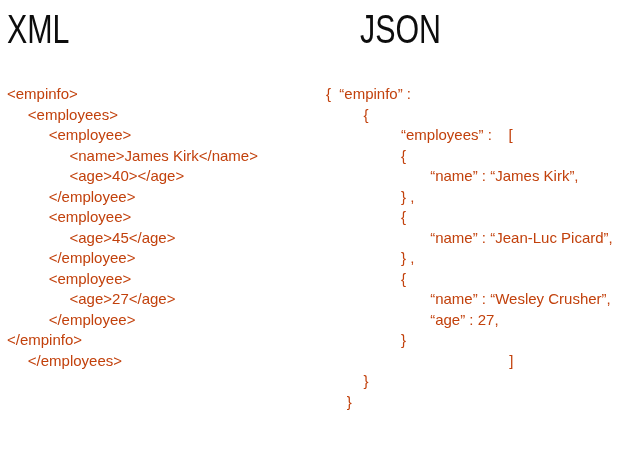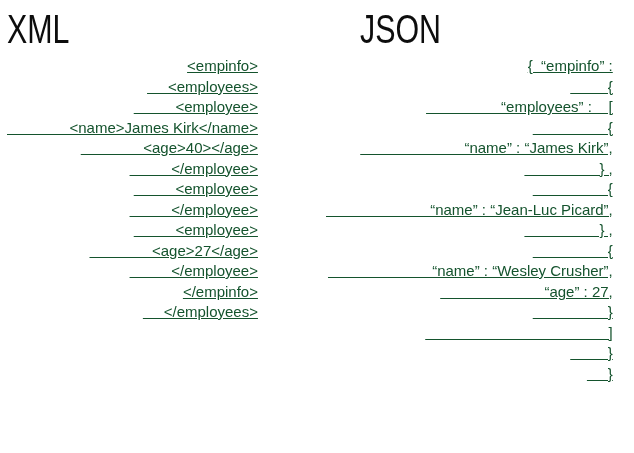--- a/index.html
+++ b/index.html
@@ -5,42 +5,40 @@
   * { margin: 0; padding: 0; box-sizing: border-box; }
   html, body { background: #ffffff; }
   .slide {
     position: relative;
     width: 634px;
     height: 453px;
     background: #ffffff;
     color: #000000;
     font-family: "Liberation Sans", sans-serif;
     overflow: hidden;
-    text-align: right;
   }
   .panel-title {
     position: absolute;
     top: 6px;
     font-size: 40px;
     font-weight: 400;
     line-height: 46px;
     color: #0d0d0d;
     transform: scaleX(0.76);
     transform-origin: 0 50%;
     white-space: pre;
   }
   .title-xml { left: 7px; }
   .title-json { left: 360px; }
   .code {
     position: absolute;
-    top: 56px;
+    top: 84px;
     font-size: 15px;
     line-height: 20.5px;
-    color: #14532d;
-    text-decoration: underline;
+    color: #c2410c;
   }
   .code-xml { left: 7px; }
   .code-json { left: 326px; }
   .code-line {
     white-space: pre;
     min-height: 20.5px;
   }
 </style>
 </head>
 <body>
@@ -50,20 +48,21 @@
   <div>
     <h1 class="panel-title title-xml">XML</h1>
     <div class="code code-xml">
         <div class="code-line">&lt;empinfo&gt;</div>
         <div class="code-line">     &lt;employees&gt;</div>
         <div class="code-line">          &lt;employee&gt;</div>
         <div class="code-line">               &lt;name&gt;James Kirk&lt;/name&gt;</div>
         <div class="code-line">               &lt;age&gt;40&gt;&lt;/age&gt;</div>
         <div class="code-line">          &lt;/employee&gt;</div>
         <div class="code-line">          &lt;employee&gt;</div>
+        <div class="code-line">               &lt;age&gt;45&lt;/age&gt;</div>
         <div class="code-line">          &lt;/employee&gt;</div>
         <div class="code-line">          &lt;employee&gt;</div>
         <div class="code-line">               &lt;age&gt;27&lt;/age&gt;</div>
         <div class="code-line">          &lt;/employee&gt;</div>
         <div class="code-line">&lt;/empinfo&gt;</div>
         <div class="code-line">     &lt;/employees&gt;</div>
       </div>
   </div>
 
   <div>

